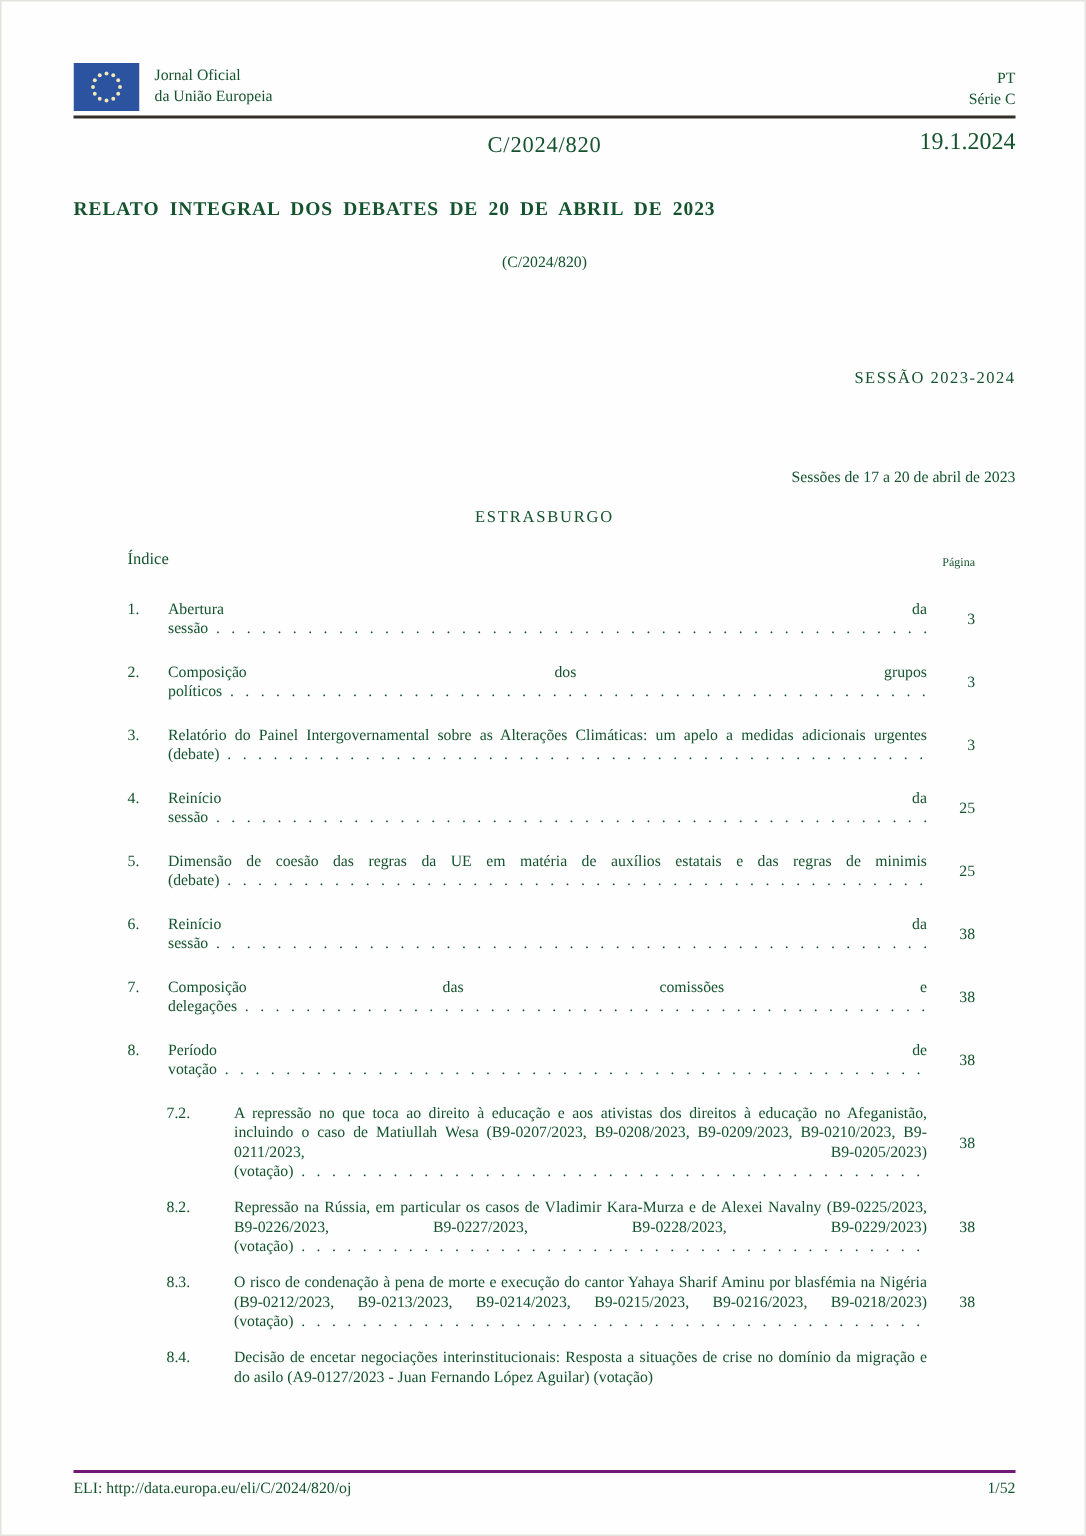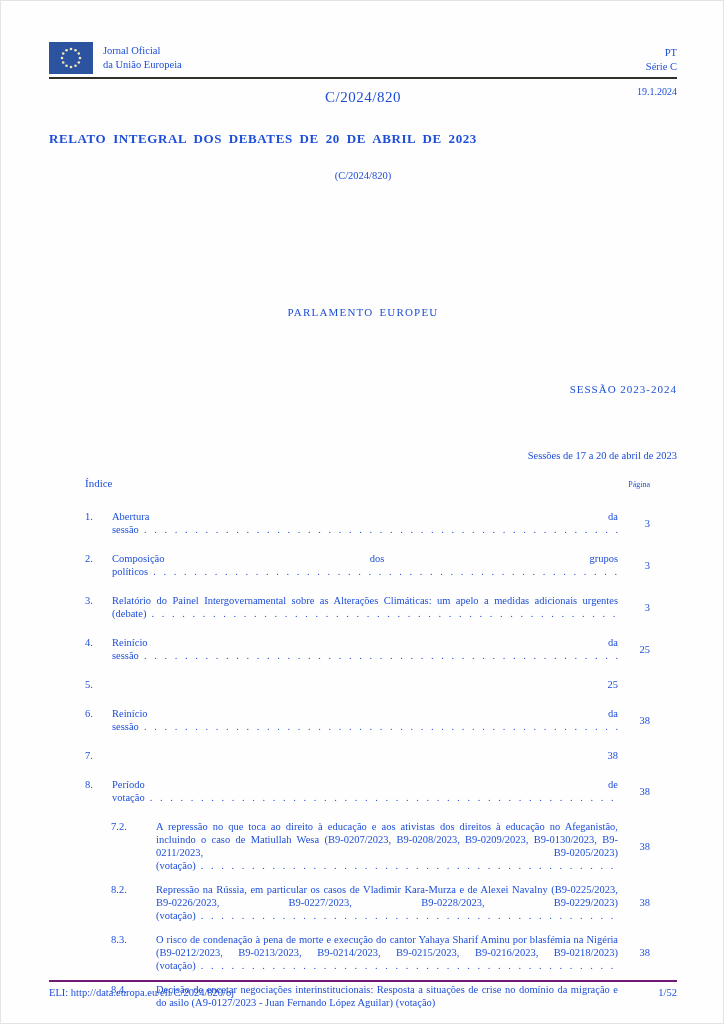--- a/index.html
+++ b/index.html
@@ -2,39 +2,39 @@
 <html><head>
 <meta charset="utf-8">
 <style>
   html,body { margin:0; padding:0; background:#ffffff; }
   .page {
     position:relative;
     width:724px; height:1024px;
     background:#fefefe;
     box-shadow: inset 0 0 0 1px #e3e3e0;
     font-family:"Liberation Serif","DejaVu Serif",serif;
-    color:#1d4ed8;
+    color:#14532d;
     overflow:hidden;
   }
   .content { position:absolute; left:49px; right:47px; top:0; }
 
   
   .masthead {
     display:flex; justify-content:space-between; align-items:flex-end;
     padding-top:42px; padding-bottom:3px;
     border-bottom:2px solid #33302b;
   }
   .brand { display:flex; align-items:center; gap:10px; }
   .flag { display:block; }
   .brand-text { font-size:10.5px; line-height:14px; }
   .lang-series { text-align:right; font-size:10.5px; line-height:14px; }
 
   
   .docnum-row { position:relative; margin-top:5px; height:26px; }
-  .date { position:absolute; right:0; top:2px; font-size:10px; }
+  .date { position:absolute; right:0; top:2px; font-size:16px; }
   .docnum { text-align:center; font-size:15px; letter-spacing:.5px; padding-top:5px; }
 
   
   .title { margin-top:21px; text-align:left; font-weight:bold; font-size:13px; letter-spacing:.6px; word-spacing:3px; }
   .subtitle { margin-top:23px; text-align:center; font-size:10.5px; }
   .institution { margin-top:125px; text-align:center; font-size:11px; letter-spacing:1.2px; word-spacing:2px; }
   .session { margin-top:65px; text-align:right; font-size:11px; letter-spacing:1px; }
   .sittings { margin-top:55px; text-align:right; font-size:10.5px; }
   .location { margin-top:15px; text-align:center; font-size:11px; letter-spacing:1.2px; }
 
@@ -97,23 +97,23 @@
       </div>
     </div>
 
     <div class="docnum-row">
       <div class="date">19.1.2024</div>
       <div class="docnum">C/2024/820</div>
     </div>
 
     <div class="title">RELATO INTEGRAL DOS DEBATES DE 20 DE ABRIL DE 2023</div>
     <div class="subtitle">(C/2024/820)</div>
-    <div class="institution">PARLAMENTO EUROPEU</div>
     <div class="session">SESSÃO 2023-2024</div>
     <div class="sittings">Sessões de 17 a 20 de abril de 2023</div>
+    <div class="location">ESTRASBURGO</div>
 
     <div class="toc-head">
       <span class="idx">Índice</span>
       <span class="pg">Página</span>
     </div>
 
     <div class="toc" id="toc">
         <div class="toc-row">
     <span class="toc-num">1.</span>
     <span class="toc-text"><span class="t">Abertura da sessão</span><span class="dots"></span></span>
@@ -129,39 +129,41 @@
     <span class="toc-text"><span class="t">Relatório do Painel Intergovernamental sobre as Alterações Climáticas: um apelo a medidas adicionais urgentes (debate)</span><span class="dots"></span></span>
     <span class="toc-page">3</span>
   </div>
         <div class="toc-row">
     <span class="toc-num">4.</span>
     <span class="toc-text"><span class="t">Reinício da sessão</span><span class="dots"></span></span>
     <span class="toc-page">25</span>
   </div>
         <div class="toc-row">
     <span class="toc-num">5.</span>
+    <span class="toc-text"><span class="t">Dimensão de coesão das regras da UE em matéria de auxílios estatais e das regras de minimis (debate)</span><span class="dots"></span></span>
     <span class="toc-page">25</span>
   </div>
         <div class="toc-row">
     <span class="toc-num">6.</span>
     <span class="toc-text"><span class="t">Reinício da sessão</span><span class="dots"></span></span>
     <span class="toc-page">38</span>
   </div>
         <div class="toc-row">
     <span class="toc-num">7.</span>
+    <span class="toc-text"><span class="t">Composição das comissões e delegações</span><span class="dots"></span></span>
     <span class="toc-page">38</span>
   </div>
         <div class="toc-row">
     <span class="toc-num">8.</span>
     <span class="toc-text"><span class="t">Período de votação</span><span class="dots"></span></span>
     <span class="toc-page">38</span>
   </div>
         <div class="toc-row l2">
     <span class="toc-num">7.2.</span>
-    <span class="toc-text"><span class="t">A repressão no que toca ao direito à educação e aos ativistas dos direitos à educação no Afeganistão, incluindo o caso de Matiullah Wesa (B9-0207/2023, B9-0208/2023, B9-0209/2023, B9-0130/2023, B9-0211/2023, B9-0205/2023) (votação)</span><span class="dots"></span></span>
+    <span class="toc-text"><span class="t">A repressão no que toca ao direito à educação e aos ativistas dos direitos à educação no Afeganistão, incluindo o caso de Matiullah Wesa (B9-0207/2023, B9-0208/2023, B9-0209/2023, B9-0210/2023, B9-0211/2023, B9-0205/2023) (votação)</span><span class="dots"></span></span>
     <span class="toc-page">38</span>
   </div>
         <div class="toc-row l2">
     <span class="toc-num">8.2.</span>
     <span class="toc-text"><span class="t">Repressão na Rússia, em particular os casos de Vladimir Kara-Murza e de Alexei Navalny (B9-0225/2023, B9-0226/2023, B9-0227/2023, B9-0228/2023, B9-0229/2023) (votação)</span><span class="dots"></span></span>
     <span class="toc-page">38</span>
   </div>
         <div class="toc-row l2">
     <span class="toc-num">8.3.</span>
     <span class="toc-text"><span class="t">O risco de condenação à pena de morte e execução do cantor Yahaya Sharif Aminu por blasfémia na Nigéria (B9-0212/2023, B9-0213/2023, B9-0214/2023, B9-0215/2023, B9-0216/2023, B9-0218/2023) (votação)</span><span class="dots"></span></span>

